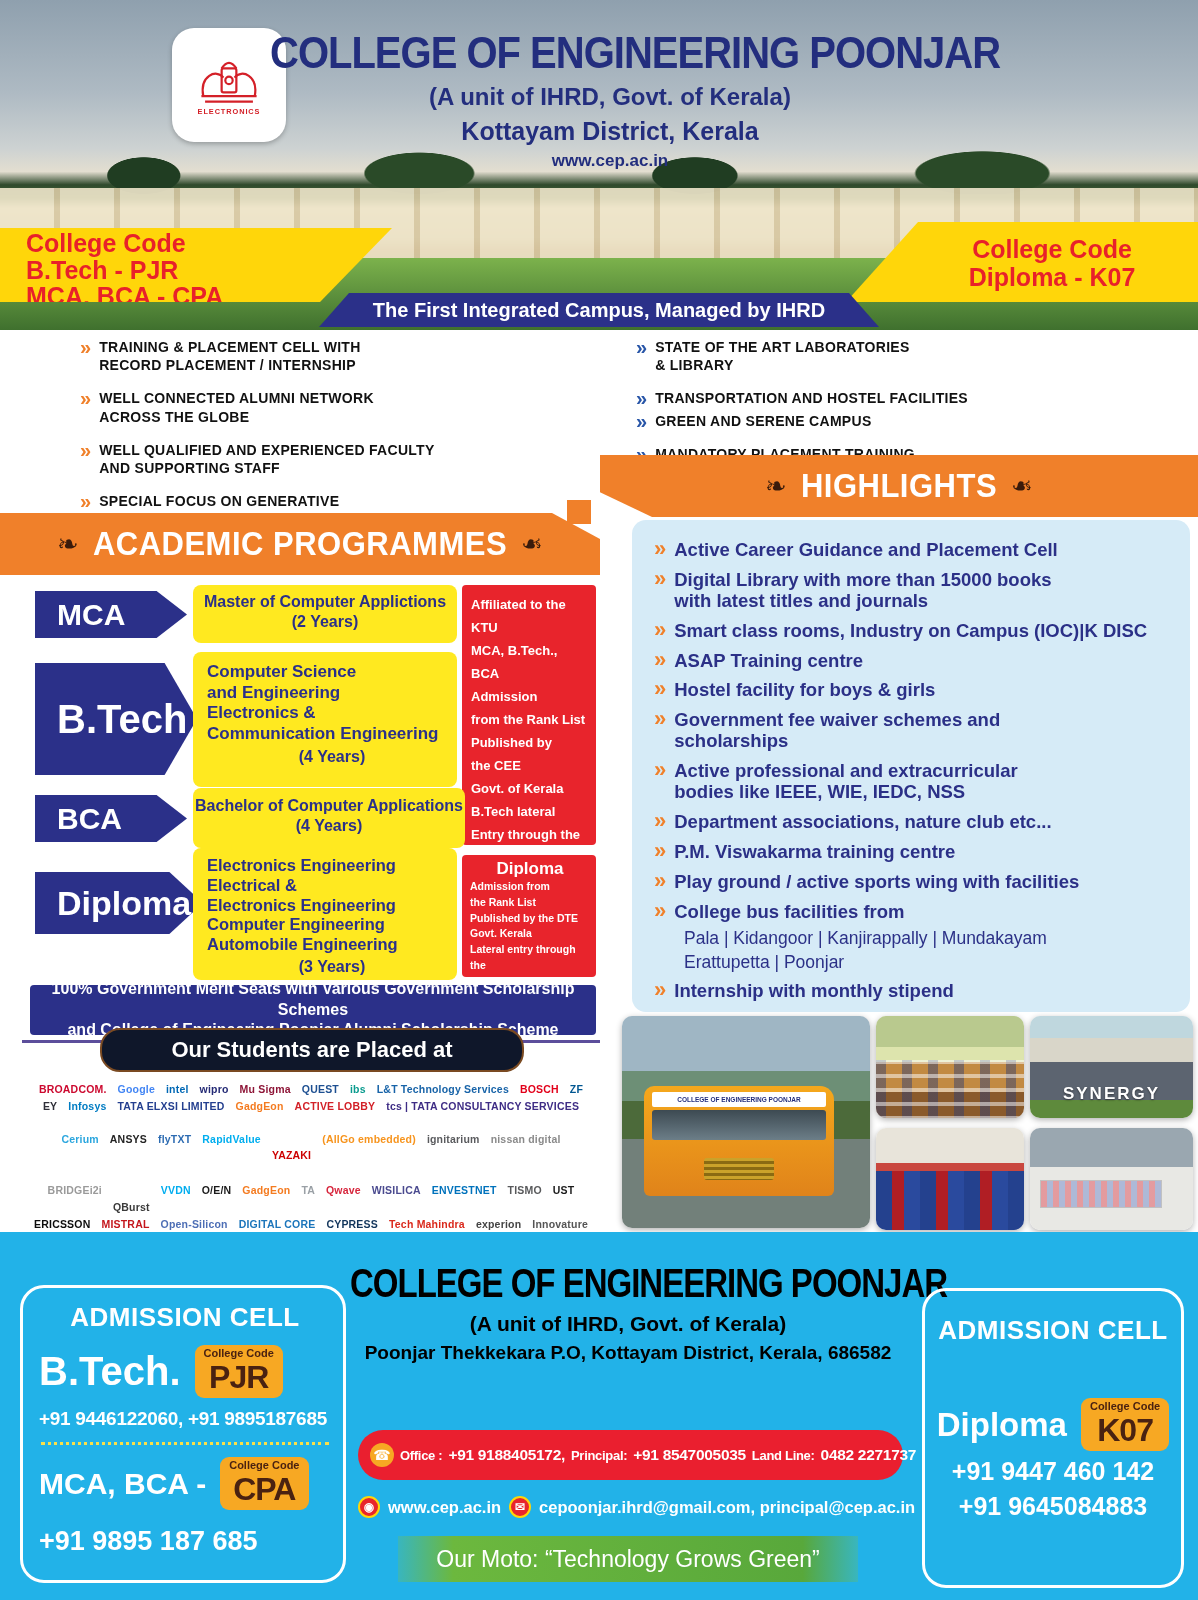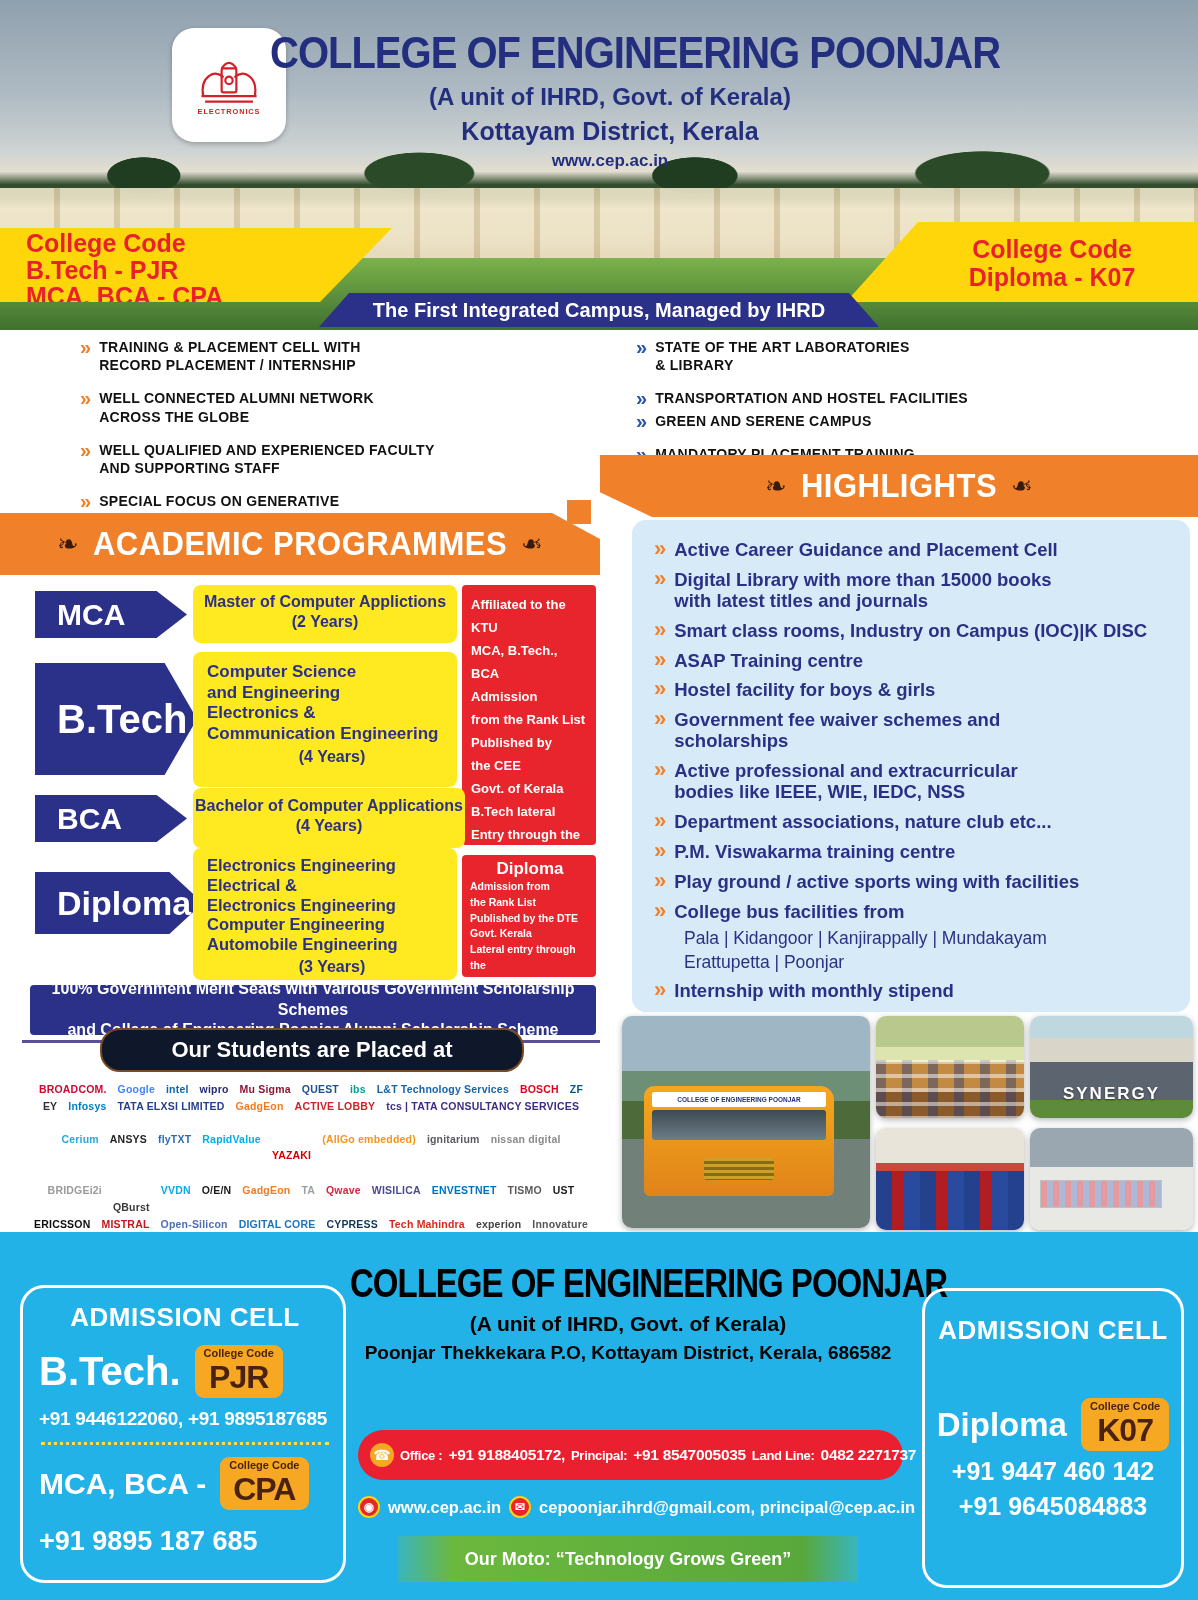--- a/index.html
+++ b/index.html
@@ -156,21 +156,21 @@
   .p-icon{width:24px;height:24px;border-radius:50%;background:#f7a823;color:#fff;font-size:14px;
     display:flex;align-items:center;justify-content:center;flex:0 0 auto;}
   .seg-l{font-size:13px;font-weight:700;letter-spacing:-.3px;}
   .seg-n{font-size:15.5px;font-weight:900;letter-spacing:-.3px;}
 
   .web-line{left:358px;top:1496px;width:545px;display:flex;align-items:center;gap:8px;color:#fff;
     font-size:16.5px;font-weight:800;white-space:nowrap;}
   .c-icon{width:22px;height:22px;border-radius:50%;display:flex;align-items:center;justify-content:center;
     font-size:12px;color:#fff;flex:0 0 auto;border:2px solid #ffd60a;box-sizing:border-box;background:#e8242c;}
 
-  .motto{left:398px;top:1536px;width:460px;height:46px;color:#fff;font-size:18px;font-weight:700;
+  .motto{left:398px;top:1536px;width:460px;height:46px;color:#fff;font-size:23px;font-weight:400;
     display:flex;align-items:center;justify-content:center;
     background:linear-gradient(90deg,rgba(124,194,66,.25),#6cb83e 12%,#58a83b 88%,rgba(124,194,66,.25));}
 </style>
 </head>
 <body>
 
 <div class="poster">
 
   <div class="abs photo-strip">
     <div class="trees"></div>

